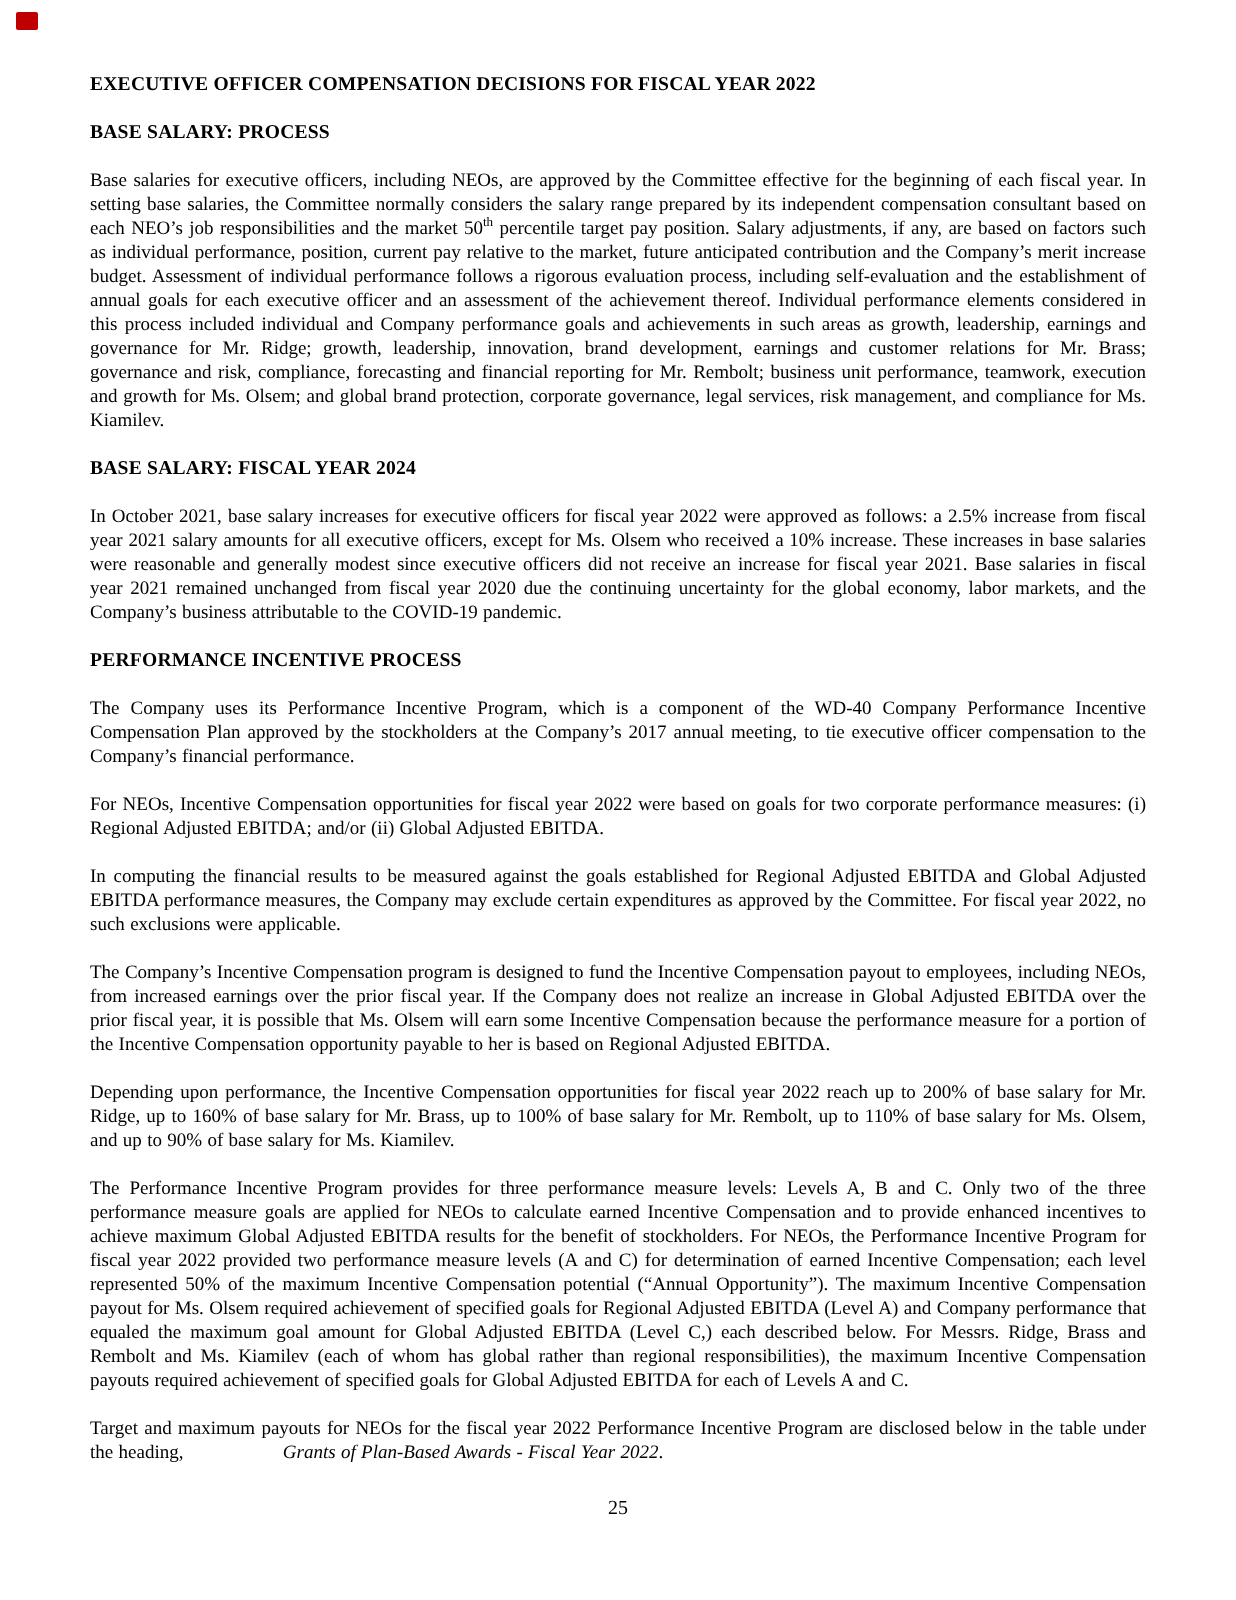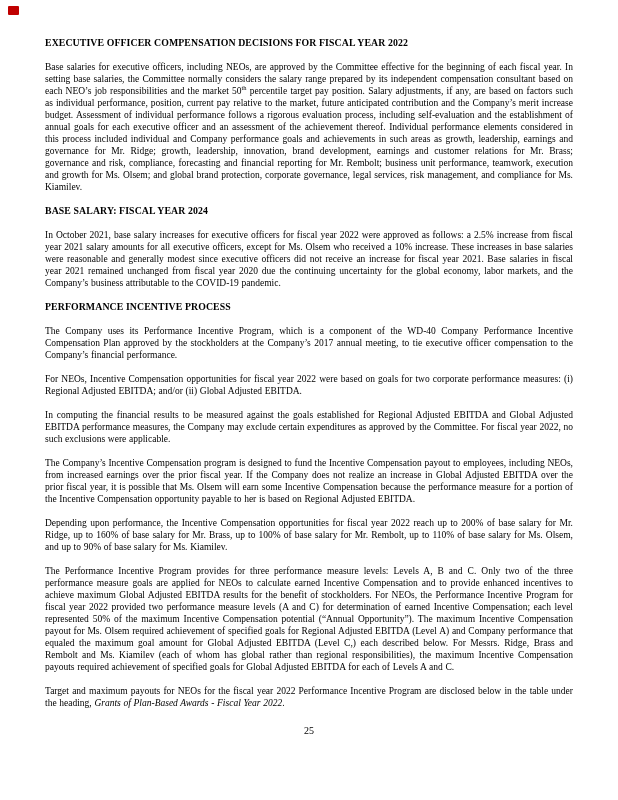--- a/index.html
+++ b/index.html
@@ -39,38 +39,39 @@
     line-height: 12px;
     margin: 12px 0 0 0;
     text-align: justify;
     word-spacing: 0.3px;
   }
   .content p sup {
     font-size: 6.5px;
     line-height: 0;
     vertical-align: super;
   }
-  .italic { font-style: italic; }
+  .italic { font-style: italic; margin-left: 47px; }
   .page-number {
     margin-top: 16px;
     text-align: center;
     font-size: 10px;
     line-height: 12px;
   }
 </style>
 </head>
 <body>
 
 <div class="page">
   <div class="red-marker"></div>
 
   <div class="content">
 
     <h1>EXECUTIVE OFFICER COMPENSATION DECISIONS FOR FISCAL YEAR 2022</h1>
 
+    <h2>BASE SALARY: PROCESS</h2>
 
     <p><span>Base salaries for executive officers, including NEOs, are approved by the Committee effective for the beginning of each fiscal year. In setting base salaries, the Committee normally considers the salary range prepared by its independent compensation consultant based on each NEO’s job responsibilities and the market 50</span><sup>th</sup><span> percentile target pay position. Salary adjustments, if any, are based on factors such as individual performance, position, current pay relative to the market, future anticipated contribution and the Company’s merit increase budget. Assessment of individual performance follows a rigorous evaluation process, including self-evaluation and the establishment of annual goals for each executive officer and an assessment of the achievement thereof. Individual performance elements considered in this process included individual and Company performance goals and achievements in such areas as growth, leadership, earnings and governance for Mr. Ridge; growth, leadership, innovation, brand development, earnings and customer relations for Mr. Brass; governance and risk, compliance, forecasting and financial reporting for Mr. Rembolt; business unit performance, teamwork, execution and growth for Ms. Olsem; and global brand protection, corporate governance, legal services, risk management, and compliance for Ms. Kiamilev.</span></p>
 
     <h2>BASE SALARY: FISCAL YEAR 2024</h2>
 
     <p>In October 2021, base salary increases for executive officers for fiscal year 2022 were approved as follows:  a 2.5% increase from fiscal year 2021 salary amounts for all executive officers, except for Ms. Olsem who received a 10% increase. These increases in base salaries were reasonable and generally modest since executive officers did not receive an increase for fiscal year 2021. Base salaries in fiscal year 2021 remained unchanged from fiscal year 2020 due the continuing uncertainty for the global economy, labor markets, and the Company’s business attributable to the COVID-19 pandemic.</p>
 
     <h2>PERFORMANCE INCENTIVE PROCESS</h2>
 
     <p>The Company uses its Performance Incentive Program, which is a component of the WD-40 Company Performance Incentive Compensation Plan approved by the stockholders at the Company’s 2017 annual meeting, to tie executive officer compensation to the Company’s financial performance.</p>

